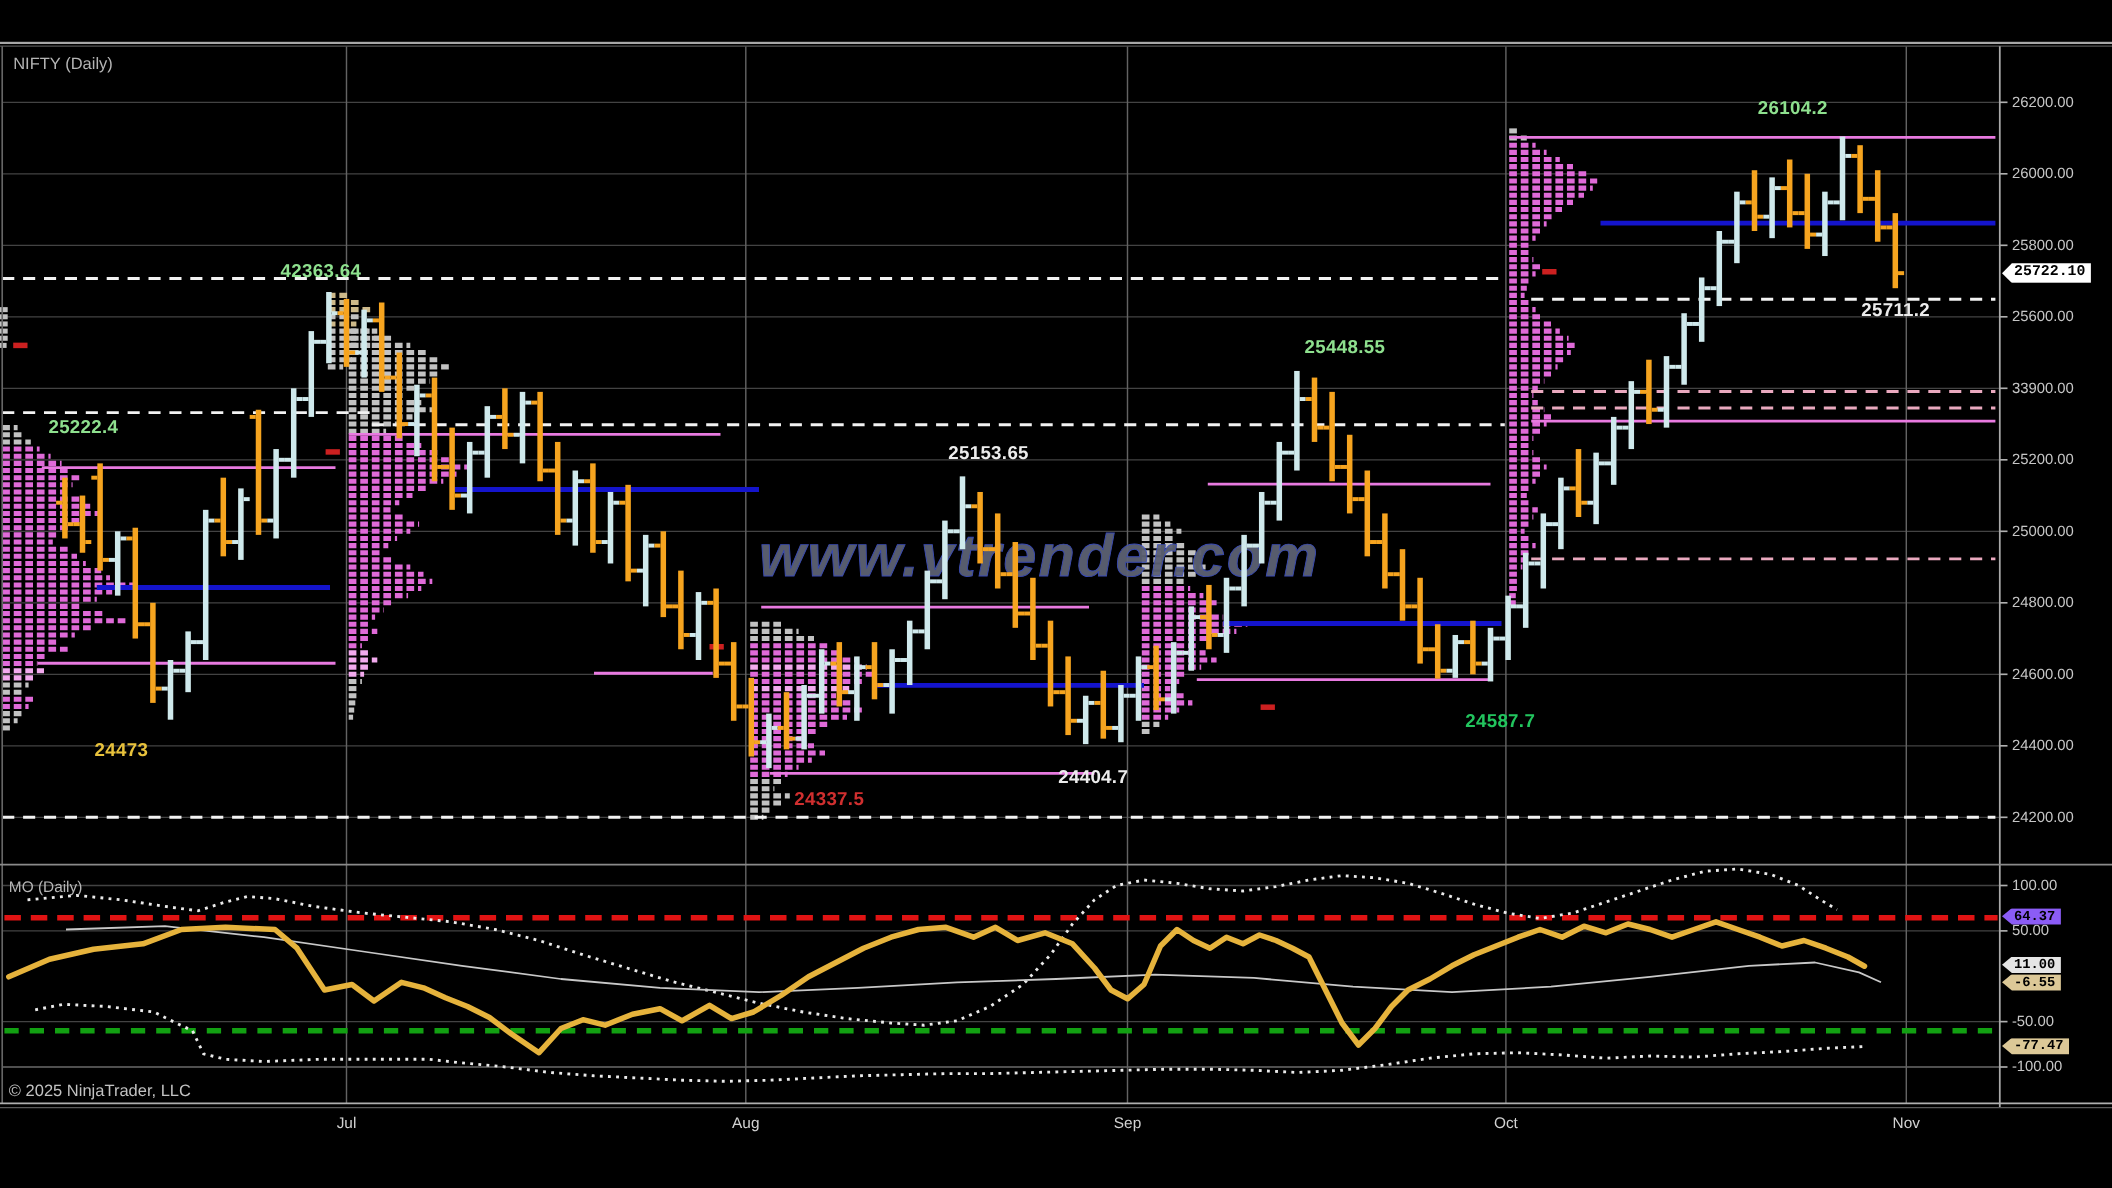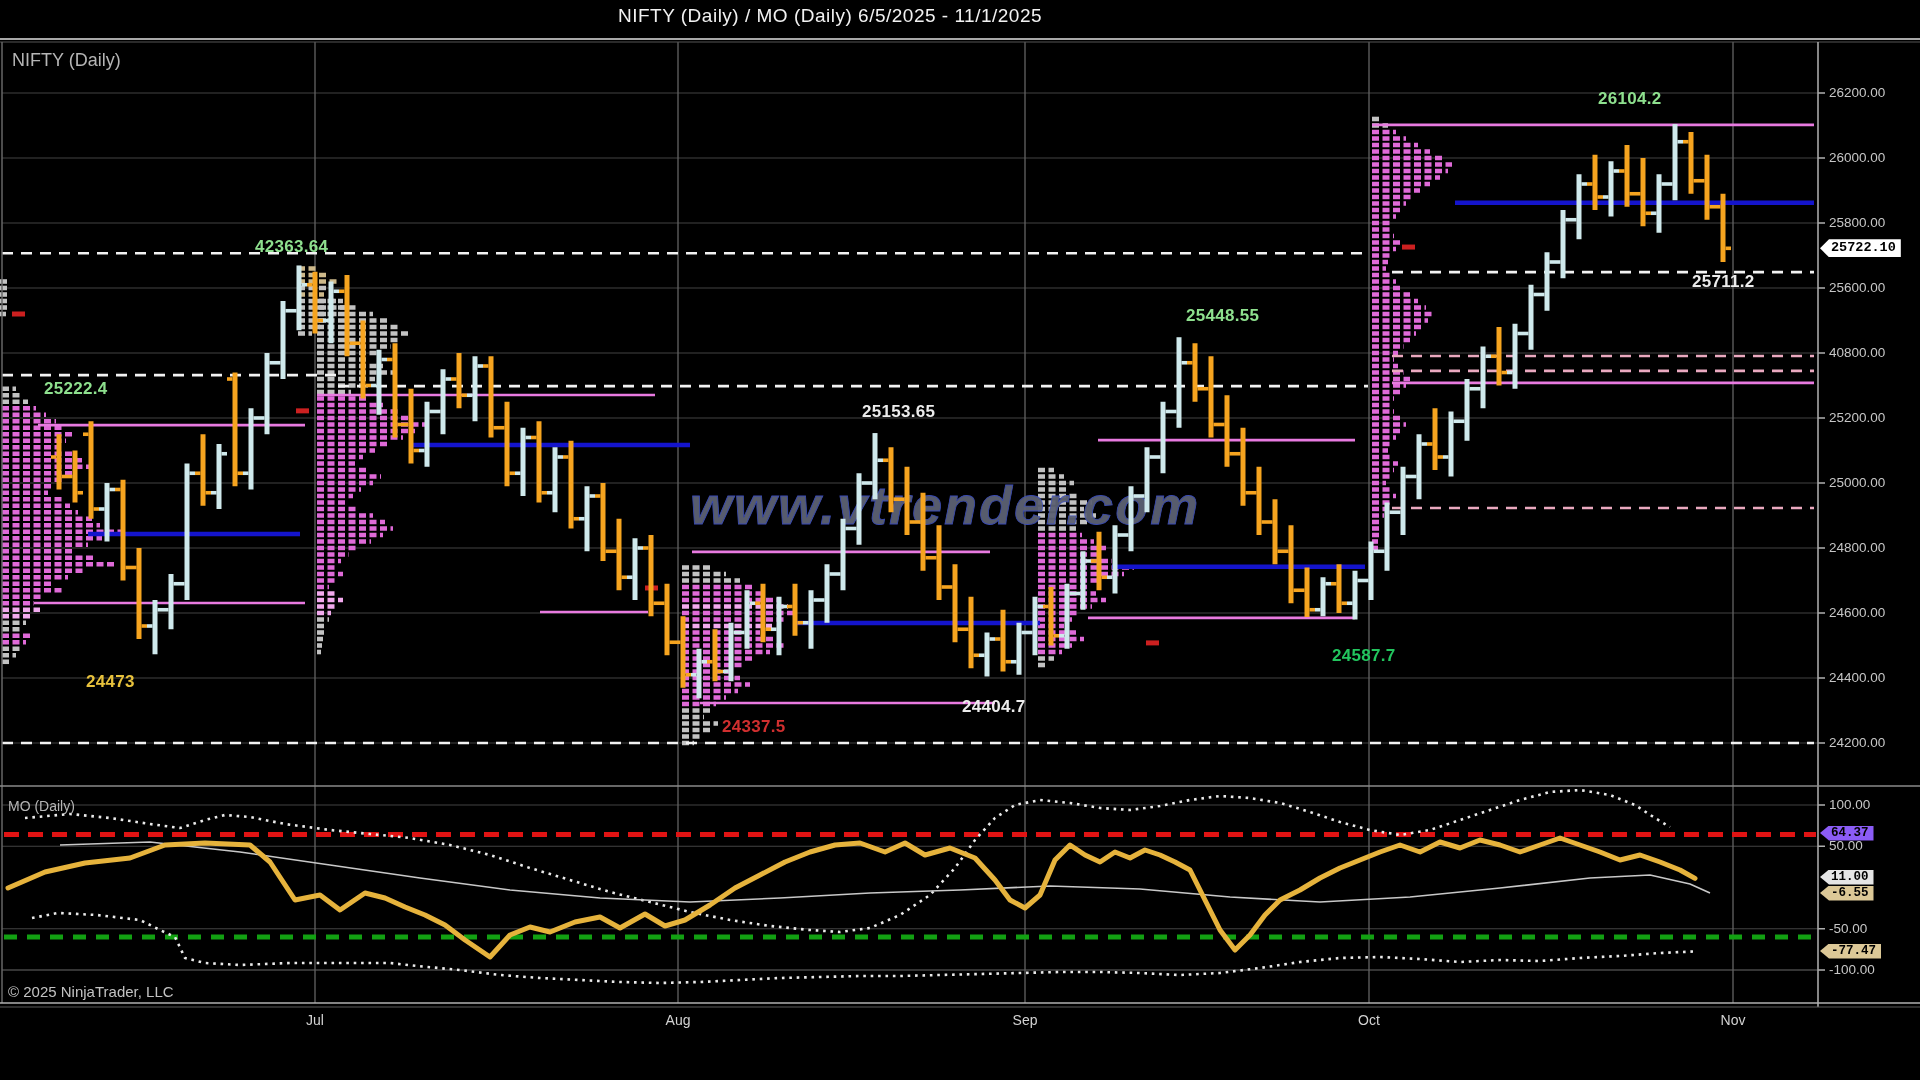--- a/index.html
+++ b/index.html
@@ -3,21 +3,21 @@
 <meta charset="utf-8">
 <style>
   html,body{margin:0;padding:0;background:#000;width:1920px;height:1080px;overflow:hidden;
     font-family:"Liberation Sans",sans-serif;}
   #app{position:relative;width:1920px;height:1080px;background:#000;}
   #title{position:absolute;left:0;top:5px;width:1660px;text-align:center;color:#f2f2f2;
     font-size:19px;letter-spacing:.5px;}
   #title-sep{position:absolute;left:0;top:38px;width:1920px;height:2px;background:#a8a8a8;}
   #chart-svg{position:absolute;left:0;top:0;}
   #overlay{position:absolute;left:0;top:0;width:1920px;height:1080px;pointer-events:none;}
-  .panel-label{position:absolute;color:#b5b5b5;font-size:18px;}
+  .panel-label{position:absolute;color:#b5b5b5;font-size:15px;}
   #nifty-label{left:12px;top:50px;}
   #mo-label{left:8px;top:798px;font-size:14px;}
   #copyright{position:absolute;left:8px;top:983px;color:#c2c2c2;font-size:15px;}
   .ytick{position:absolute;left:1829px;color:#c6c6c6;font-size:13.5px;white-space:nowrap;}
   .month{position:absolute;top:1012px;color:#d2d2d2;font-size:14px;transform:translateX(-50%);}
   .fl{position:absolute;font-weight:bold;font-size:17px;transform:translateY(-50%);
     letter-spacing:.3px;white-space:nowrap;}
   .badge{position:absolute;left:1820px;height:15px;line-height:15px;padding:0 5px 0 11px;
     font-weight:bold;font-size:12.5px;color:#000;
     clip-path:polygon(0 50%,9px 0,100% 0,100% 100%,9px 100%);font-family:Liberation Mono, monospace;}
@@ -654,32 +654,31 @@
       <polyline stroke="#eaeaea" stroke-width="2.6" stroke-dasharray="2.6 4.8" points="32,918.0 58,913.0 97,915.0 140,920.0 160,930.0 175,937.0 185,958.0 205,963.0 240,965.0 290,963.0 340,963.0 390,963.0 417,966.0 460,970.0 500,975.0 540,978.0 580,980.0 620,982.0 660,983.0 700,982.0 740,980.0 780,978.0 820,977.0 860,976.0 900,976.0 940,975.0 980,974.0 1020,973.0 1060,972.0 1100,972.0 1140,973.0 1180,975.0 1220,973.0 1260,968.0 1300,962.0 1340,958.0 1380,957.0 1420,959.0 1460,962.0 1500,960.0 1540,961.0 1580,958.0 1620,956.0 1660,953.0 1695,951.4" fill="none"></polyline>
       <polyline stroke="#c8c8c8" stroke-width="1.6" stroke-linejoin="round" points="60,845.0 150,842.0 240,852.0 330,865.0 420,878.0 510,890.0 600,898.0 690,902.0 780,898.0 870,893.0 960,890.0 1050,886.0 1140,889.0 1230,897.0 1320,902.0 1410,897.0 1500,888.0 1590,878.0 1650,875.0 1690,884.0 1710,892.9" fill="none"></polyline>
       <polyline stroke="#e6b33c" stroke-width="5" stroke-linejoin="round" stroke-linecap="round" points="8,888.0 45,872.0 85,863.0 130,858.0 165,845.0 205,843.0 250,845.0 270,862.0 295,900.0 320,895.0 340,910.0 365,893.0 385,898.0 405,907.0 425,915.0 445,925.0 465,940.0 490,957.0 510,935.0 530,927.0 550,932.0 575,922.0 600,917.0 620,928.0 645,914.0 665,926.0 685,920.0 710,905.0 735,888.0 760,875.0 785,862.0 810,852.0 835,845.0 860,843.0 885,852.0 905,843.0 925,855.0 950,848.0 975,858.0 995,880.0 1010,900.0 1025,908.0 1040,895.0 1055,860.0 1070,845.0 1085,855.0 1100,862.0 1115,852.0 1130,858.0 1145,850.0 1160,855.0 1175,862.0 1190,870.0 1205,900.0 1220,930.0 1235,950.0 1250,935.0 1265,915.0 1280,900.0 1300,890.0 1320,878.0 1340,868.0 1360,860.0 1380,852.0 1400,845.0 1420,852.0 1440,842.0 1460,848.0 1480,840.0 1500,845.0 1520,852.0 1540,845.0 1560,838.0 1580,845.0 1600,852.0 1620,860.0 1640,855.0 1660,862.0 1680,870.0 1695,878.4" fill="none"></polyline>
       <line x1="0" x2="1920" y1="42" y2="42" stroke="#555" stroke-width="1.2"></line>
       <line x1="2" x2="2" y1="42" y2="1003" stroke="#666" stroke-width="1.5"></line>
       <line x1="1818" x2="1818" y1="42" y2="1007" stroke="#a8a8a8" stroke-width="1.6"></line>
       <line x1="0" x2="1920" y1="786" y2="786" stroke="#8a8a8a" stroke-width="1.6"></line>
       <line x1="0" x2="1920" y1="1003" y2="1003" stroke="#b0b0b0" stroke-width="1.6"></line>
       <line x1="0" x2="1920" y1="1007" y2="1007" stroke="#5a5a5a" stroke-width="1.2"></line>
     </svg>
-  <div id="title">NIFTY (Daily) / MO (Daily)  6/5/2025 - 11/1/2025</div>
   <div id="title-sep"></div>
   <div id="overlay">
     <div id="nifty-label" class="panel-label">NIFTY (Daily)</div>
     <div id="mo-label" class="panel-label">MO (Daily)</div>
     <div id="copyright">© 2025 NinjaTrader, LLC</div>
     <div id="price-badge" class="badge" style="top: 239.317px; background: rgb(255, 255, 255);">25722.10</div>
   <div class="ytick" style="top: 85px;">26200.00</div>
       <div class="ytick" style="top: 150px;">26000.00</div>
       <div class="ytick" style="top: 215px;">25800.00</div>
       <div class="ytick" style="top: 280px;">25600.00</div>
-      <div class="ytick" style="top: 345px;">40800.00</div>
+      <div class="ytick" style="top: 345px;">33900.00</div>
       <div class="ytick" style="top: 410px;">25200.00</div>
       <div class="ytick" style="top: 475px;">25000.00</div>
       <div class="ytick" style="top: 540px;">24800.00</div>
       <div class="ytick" style="top: 605px;">24600.00</div>
       <div class="ytick" style="top: 670px;">24400.00</div>
       <div class="ytick" style="top: 735px;">24200.00</div>
       <div class="ytick" style="top: 797px;">100.00</div>
       <div class="ytick" style="top: 838.25px;">50.00</div>
       <div class="ytick" style="top: 920.75px;">-50.00</div>
       <div class="ytick" style="top: 962px;">-100.00</div>

